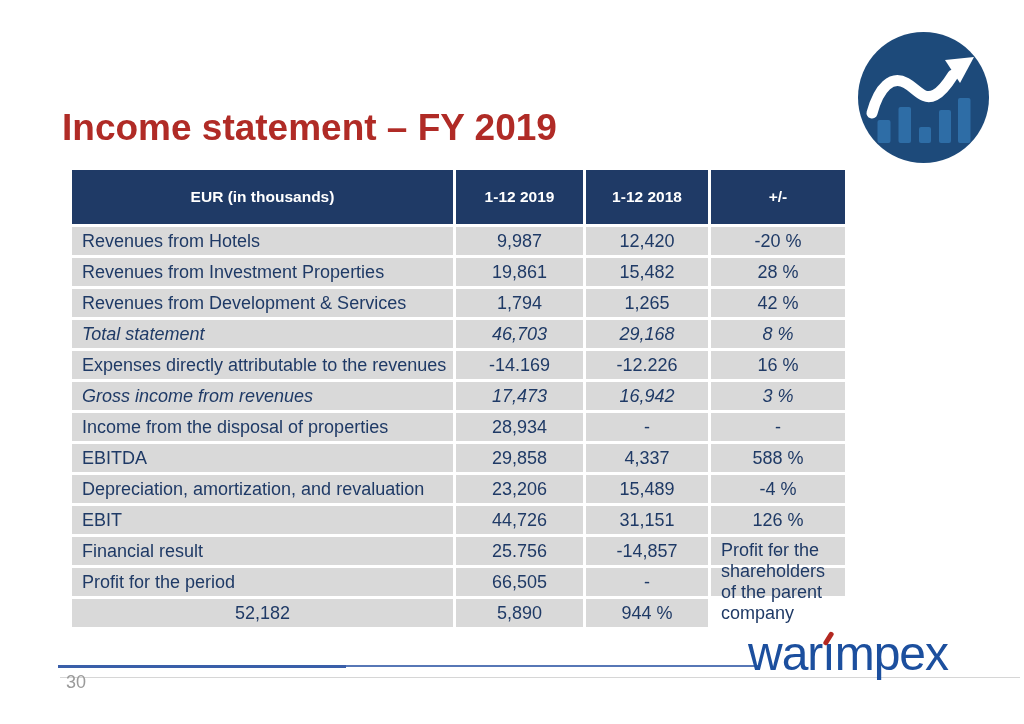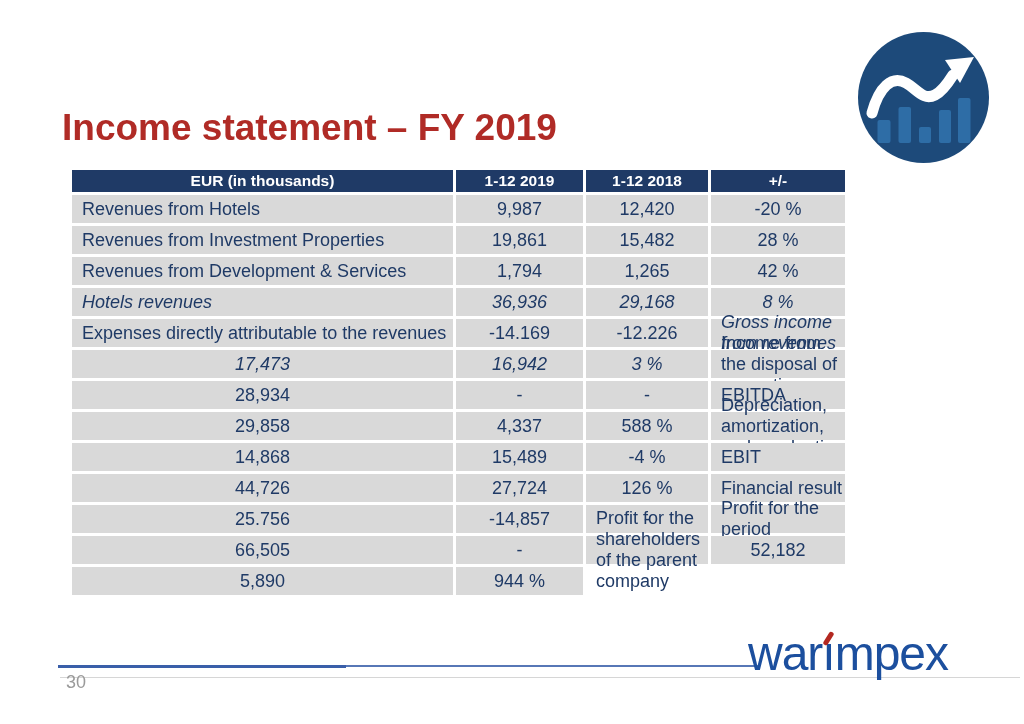--- a/index.html
+++ b/index.html
@@ -27,21 +27,21 @@
   .logo{position:absolute;left:857px;top:31px;width:133px;height:133px;}
   .logo-circle{fill:var(--circle-color);}
   .logo-bars rect{fill:var(--bar-color);}
   .table{
     position:absolute;left:72px;top:170px;width:773px;
     display:grid;grid-template-columns:381px 127px 122px 134px;
     gap:3px;background:#ffffff;
   }
   .th{
     background:var(--header-bg);color:#ffffff;font-weight:bold;
-    height:22px;display:flex;align-items:center;justify-content:center;
+    height:54px;display:flex;align-items:center;justify-content:center;
     font-size:15.5px;box-sizing:border-box;
   }
   .td{
     background:var(--row-bg);color:var(--cell-text);
     height:28px;display:flex;align-items:center;
     font-size:18px;box-sizing:border-box;
   }
   .td.label{justify-content:flex-start;padding-left:10px;}
   .td.num{justify-content:center;text-align:center;}
   .td.it{font-style:italic;}
@@ -92,46 +92,47 @@
     <div class="td num">12,420</div>
     <div class="td num">-20 %</div>
     <div class="td label">Revenues from Investment Properties</div>
     <div class="td num">19,861</div>
     <div class="td num">15,482</div>
     <div class="td num">28 %</div>
     <div class="td label">Revenues from Development &amp; Services</div>
     <div class="td num">1,794</div>
     <div class="td num">1,265</div>
     <div class="td num">42 %</div>
-    <div class="td label it">Hotels revenues</div>
-    <div class="td num it">36,936</div>
+    <div class="td label it">Total statement</div>
+    <div class="td num it">46,703</div>
     <div class="td num it">29,168</div>
     <div class="td num it">8 %</div>
     <div class="td label">Expenses directly attributable to the revenues</div>
     <div class="td num">-14.169</div>
     <div class="td num">-12.226</div>
+    <div class="td num">16 %</div>
     <div class="td label it">Gross income from revenues</div>
     <div class="td num it">17,473</div>
     <div class="td num it">16,942</div>
     <div class="td num it">3 %</div>
     <div class="td label">Income from the disposal of properties</div>
     <div class="td num">28,934</div>
     <div class="td num">-</div>
     <div class="td num">-</div>
     <div class="td label">EBITDA</div>
     <div class="td num">29,858</div>
     <div class="td num">4,337</div>
     <div class="td num">588 %</div>
     <div class="td label">Depreciation, amortization, and revaluation</div>
-    <div class="td num">14,868</div>
+    <div class="td num">23,206</div>
     <div class="td num">15,489</div>
     <div class="td num">-4 %</div>
     <div class="td label">EBIT</div>
     <div class="td num">44,726</div>
-    <div class="td num">27,724</div>
+    <div class="td num">31,151</div>
     <div class="td num">126 %</div>
     <div class="td label">Financial result</div>
     <div class="td num">25.756</div>
     <div class="td num">-14,857</div>
     <div class="td num">-</div>
     <div class="td label">Profit for the period</div>
     <div class="td num">66,505</div>
     <div class="td num">-</div>
     <div class="td label">Profit for the shareholders of the parent company</div>
     <div class="td num">52,182</div>

